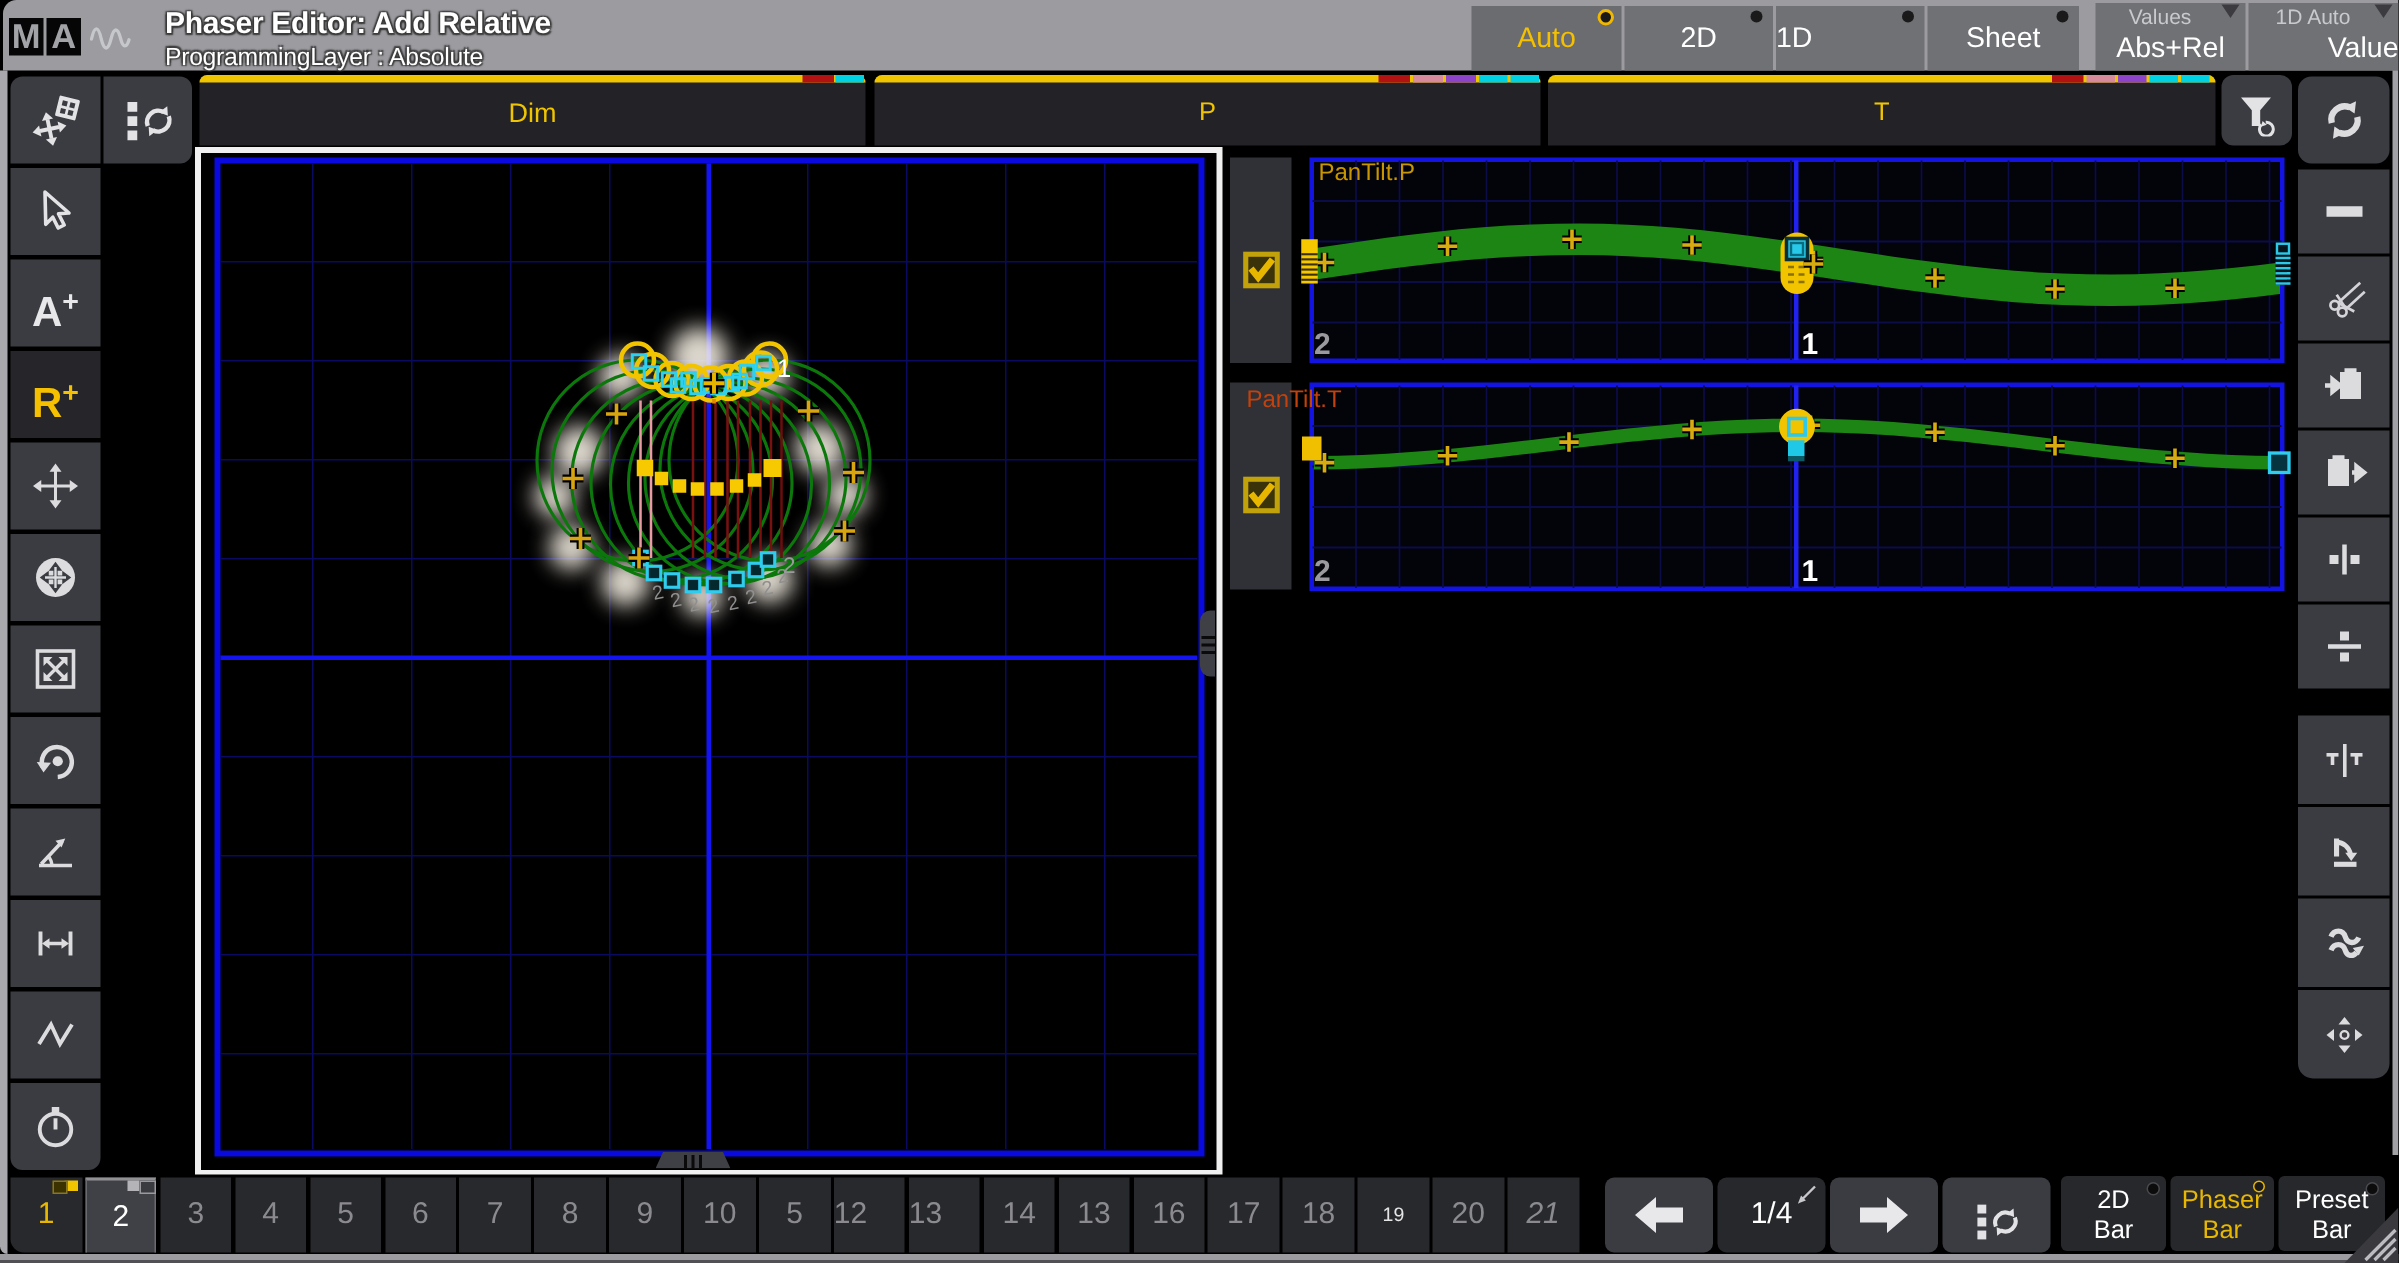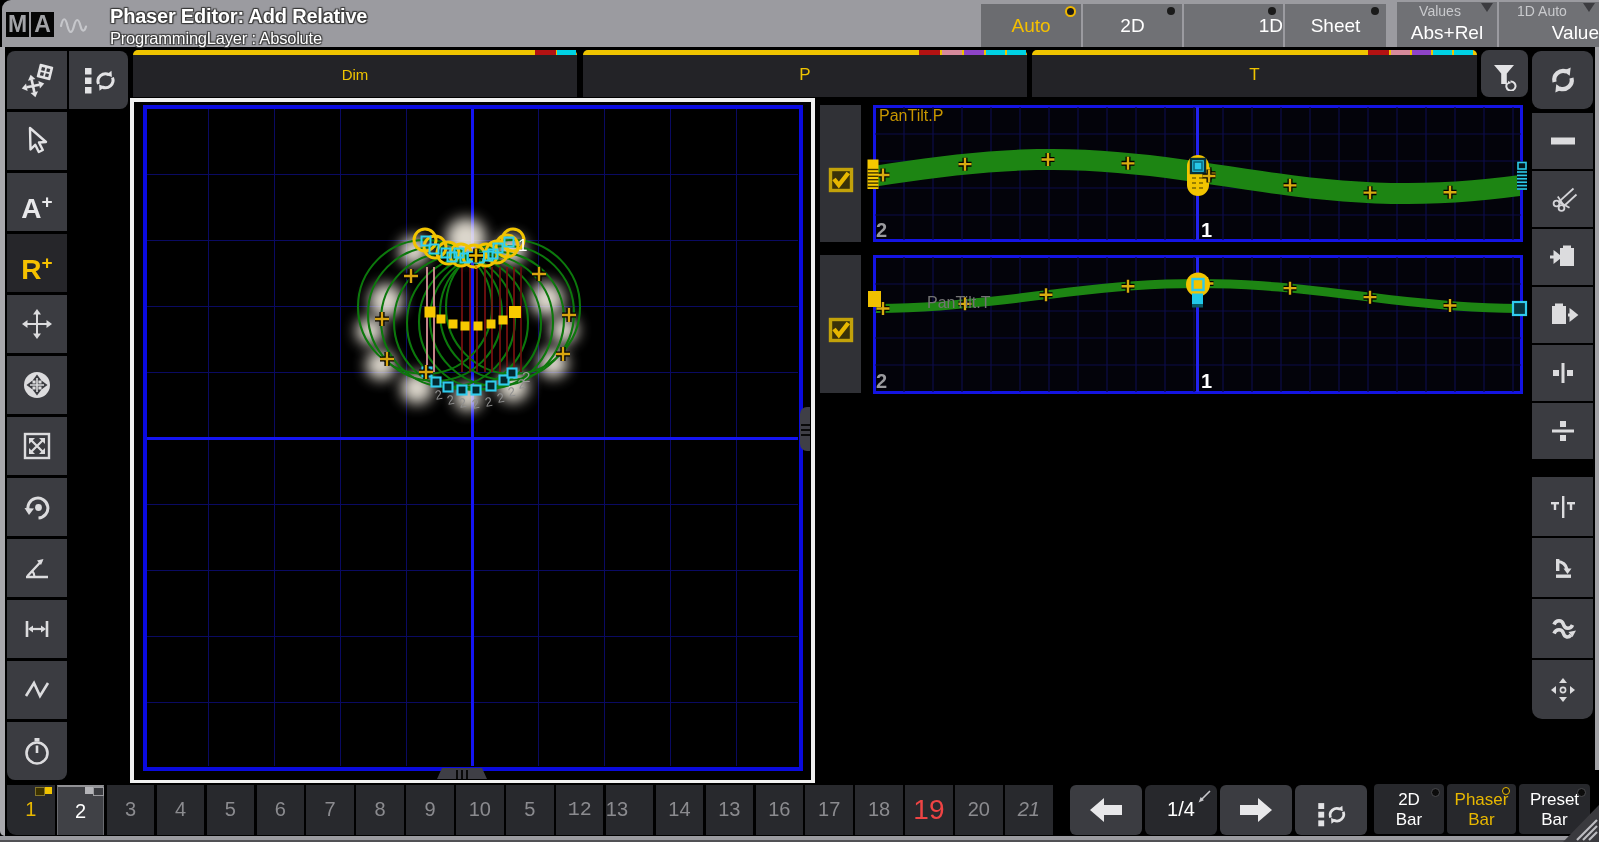--- a/index.html
+++ b/index.html
@@ -11,21 +11,21 @@
 <div class="abs" style="left:31px;top:12px;width:23px;height:25px;background:#060606;color:#a2a3a7;font-weight:bold;font-size:23px;text-align:center;line-height:25px;">A</div>
 <svg class="abs" style="left:60px;top:13px;" width="28" height="24" viewBox="0 0 28 24">
 <path d="M1 13 C3 4,5.5 4,7.5 13 C9.5 21,12 21,14 13 C16 5,18.5 5,20.5 13 C22 19,24.5 19,26 13.5" stroke="#c6c7cb" stroke-width="2.2" fill="none" stroke-linecap="round"></path>
   </svg>
 <div class="abs" style="left:110px;top:5px;width:600px;height:24px;color:#fff;font-size:20px;font-weight:bold;letter-spacing:-0.2px;text-shadow:1.2px 1.2px 1px #3a3a3a,-1px -1px 1px #3a3a3a,1px -1px 1px #3a3a3a,-1px 1px 1px #3a3a3a;">Phaser Editor: Add Relative</div>
 <div class="abs" style="left:110px;top:29px;width:600px;height:18px;color:#fff;font-size:16.5px;letter-spacing:-0.2px;text-shadow:1px 1px 1px #3a3a3a,-1px -1px 1px #3a3a3a,1px -1px 1px #3a3a3a,-1px 1px 1px #3a3a3a;">ProgrammingLayer : Absolute</div>
 <div class="abs" style="left:981px;top:4px;width:100px;height:43px;background:#6b6c70;color:#f5c000;font-size:19px;text-align:center;line-height:43px;">Auto</div>
 <div class="abs" style="left:1065px;top:6px;width:7px;height:7px;border-radius:50%;background:#1a1a1a;border:2px solid #f0b800;"></div>
 <div class="abs" style="left:1083px;top:4px;width:99px;height:43px;background:#707175;color:#fff;font-size:19px;text-align:center;line-height:43px;">2D</div>
 <div class="abs" style="left:1167px;top:7px;width:8px;height:8px;border-radius:50%;background:#1a1a1a;"></div>
-<div class="abs" style="left:1184px;top:4px;width:99px;height:43px;background:#707175;color:#fff;font-size:19px;text-align:right;line-height:43px;">1D</div>
+<div class="abs" style="left:1184px;top:4px;width:99px;height:43px;background:#707175;color:#fff;font-size:19px;text-align:left;line-height:43px;">1D</div>
 <div class="abs" style="left:1268px;top:7px;width:8px;height:8px;border-radius:50%;background:#1a1a1a;"></div>
 <div class="abs" style="left:1285px;top:4px;width:101px;height:43px;background:#707175;color:#fff;font-size:19px;text-align:center;line-height:43px;">Sheet</div>
 <div class="abs" style="left:1371px;top:7px;width:8px;height:8px;border-radius:50%;background:#1a1a1a;"></div>
 <div class="abs" style="left:1397px;top:2px;width:100px;height:45px;background:#707175;"></div>
 <div class="abs" style="left:1397px;top:3px;width:86px;height:16px;color:#c9cacd;font-size:14px;text-align:center;">Values</div>
 <div class="abs" style="left:1397px;top:22px;width:100px;height:22px;color:#fff;font-size:19px;text-align:center;">Abs+Rel</div>
 <svg class="abs" style="left:1480px;top:2px;" width="14" height="11" viewBox="0 0 14 11">
     <path d="M1 1 L13 1 L7 10 Z" fill="#3c3c40"></path>
   </svg>
 <div class="abs" style="left:1499px;top:2px;width:100px;height:45px;background:#707175;"></div>
@@ -33,21 +33,21 @@
 <div class="abs" style="left:1499px;top:22px;width:100px;height:22px;color:#fff;font-size:19px;text-align:right;">Value</div>
 <svg class="abs" style="left:1582px;top:2px;" width="14" height="11" viewBox="0 0 14 11">
     <path d="M1 1 L13 1 L7 10 Z" fill="#3c3c40"></path>
   </svg>
 <div class="abs" style="left:0px;top:47px;width:5px;height:789px;background:#a9a9ad;border-radius:0 0 0 6px;z-index:2;"></div>
 <div class="abs" style="left:1595px;top:47px;width:4px;height:723px;background:#a2a2a6;"></div>
 <div class="abs" style="left:133px;top:50px;width:444px;height:47px;background:#232327;border-radius:5px 5px 0 0;"></div>
 <div class="abs" style="left:133px;top:50px;width:444px;height:5px;background:#efc400;border-radius:5px 5px 0 0;"></div>
 <div class="abs" style="left:535px;top:50px;width:21px;height:5px;background:#b31212;"></div>
 <div class="abs" style="left:557px;top:50px;width:19px;height:5px;background:#00d2e4;"></div>
-<div class="abs" style="left:133px;top:55px;width:444px;height:42px;color:#efc400;font-size:15px;text-align:center;line-height:40px;">Dim</div>
+<div class="abs" style="left:133px;top:55px;width:444px;height:42px;color:#efc400;font-size:18px;text-align:center;line-height:40px;">Dim</div>
 <div class="abs" style="left:583px;top:50px;width:444px;height:47px;background:#232327;border-radius:5px 5px 0 0;"></div>
 <div class="abs" style="left:583px;top:50px;width:444px;height:5px;background:#efc400;border-radius:5px 5px 0 0;"></div>
 <div class="abs" style="left:919px;top:50px;width:21px;height:5px;background:#b31212;"></div>
 <div class="abs" style="left:942px;top:50px;width:20px;height:5px;background:#d78a9c;"></div>
 <div class="abs" style="left:964px;top:50px;width:20px;height:5px;background:#8e44c8;"></div>
 <div class="abs" style="left:986px;top:50px;width:19px;height:5px;background:#00d2e4;"></div>
 <div class="abs" style="left:1007px;top:50px;width:19px;height:5px;background:#00d2e4;"></div>
 <div class="abs" style="left:583px;top:55px;width:444px;height:42px;color:#efc400;font-size:17px;text-align:center;line-height:40px;">P</div>
 <div class="abs" style="left:1032px;top:50px;width:445px;height:47px;background:#232327;border-radius:5px 5px 0 0;"></div>
 <div class="abs" style="left:1032px;top:50px;width:445px;height:5px;background:#efc400;border-radius:5px 5px 0 0;"></div>
@@ -433,21 +433,21 @@
 <path d="M1202.5 176 H1215.5 M1209 169.5 V182.5" stroke="#000" stroke-width="5"></path>
 <path d="M1202.5 176 H1215.5 M1209 169.5 V182.5" stroke="#d8ac10" stroke-width="2.4"></path>
 <rect x="868" y="291" width="13" height="16" fill="#f0c000"></rect>
 <circle cx="1198" cy="284.5" r="12" fill="#f2c400"></circle>
 <rect x="1192.5" y="279" width="11" height="11" fill="none" stroke="#30c8e8" stroke-width="2.4"></rect>
 <rect x="1192" y="293.5" width="11" height="10.5" fill="#20c8e8"></rect>
 <rect x="1192" y="304" width="11" height="3.5" fill="#0a5a66"></rect>
 <rect x="1513" y="302" width="13" height="13" fill="#06343e" stroke="#30ccee" stroke-width="2.2"></rect>
 </svg>
 <div class="abs" style="left:879px;top:107px;width:200px;height:20px;color:#c89600;font-size:16px;z-index:6;">PanTilt.P</div>
-<div class="abs" style="left:927px;top:258px;width:200px;height:20px;color:#737373;font-size:16px;z-index:6;margin-top:36px;">PanTilt.T</div>
+<div class="abs" style="left:831px;top:258px;width:200px;height:20px;color:#c2410c;font-size:16px;z-index:6;">PanTilt.T</div>
 <div class="abs" style="left:876px;top:219px;width:30px;height:20px;color:#9a9a9e;font-size:20px;font-weight:bold;z-index:6;">2</div>
 <div class="abs" style="left:1201px;top:219px;width:30px;height:20px;color:#fff;font-size:20px;font-weight:bold;z-index:6;">1</div>
 <div class="abs" style="left:876px;top:370px;width:30px;height:20px;color:#9a9a9e;font-size:20px;font-weight:bold;z-index:6;">2</div>
 <div class="abs" style="left:1201px;top:370px;width:30px;height:20px;color:#fff;font-size:20px;font-weight:bold;z-index:6;">1</div>
 <div class="abs" style="left:1532px;top:51px;width:61px;height:58px;background:#3b3c41;border-radius:9px;"></div>
 <div class="abs" style="left:1543px;top:60px;"><svg width="40" height="40" viewBox="0 0 40 40">
 <g stroke="#dcdcde" stroke-width="4.2" fill="none">
 <path d="M11.5 22 a9 9 0 0 1 12 -10.5"></path>
 <path d="M28.5 18 a9 9 0 0 1 -12 10.5"></path>
       </g>
@@ -537,28 +537,28 @@
 <div class="abs" style="left:93.4px;top:786.5px;width:8.5px;height:7.5px;background:#3a3b40;border:1px solid #9a9a9e;"></div>
 <div class="abs" style="left:106.8px;top:785px;width:47.5px;height:49.5px;background:#28292d;color:#8b8b8f;font-size:20px;text-align:center;line-height:49px;">3</div>
 <div class="abs" style="left:156.7px;top:785px;width:47.5px;height:49.5px;background:#28292d;color:#8b8b8f;font-size:20px;text-align:center;line-height:49px;">4</div>
 <div class="abs" style="left:206.6px;top:785px;width:47.5px;height:49.5px;background:#28292d;color:#8b8b8f;font-size:20px;text-align:center;line-height:49px;">5</div>
 <div class="abs" style="left:256.5px;top:785px;width:47.5px;height:49.5px;background:#28292d;color:#8b8b8f;font-size:20px;text-align:center;line-height:49px;">6</div>
 <div class="abs" style="left:306.4px;top:785px;width:47.5px;height:49.5px;background:#28292d;color:#8b8b8f;font-size:20px;text-align:center;line-height:49px;">7</div>
 <div class="abs" style="left:356.3px;top:785px;width:47.5px;height:49.5px;background:#28292d;color:#8b8b8f;font-size:20px;text-align:center;line-height:49px;">8</div>
 <div class="abs" style="left:406.2px;top:785px;width:47.5px;height:49.5px;background:#28292d;color:#8b8b8f;font-size:20px;text-align:center;line-height:49px;">9</div>
 <div class="abs" style="left:456.09999999999997px;top:785px;width:47.5px;height:49.5px;background:#28292d;color:#8b8b8f;font-size:20px;text-align:center;line-height:49px;">10</div>
 <div class="abs" style="left:506.0px;top:785px;width:47.5px;height:49.5px;background:#28292d;color:#8b8b8f;font-size:20px;text-align:center;line-height:49px;">5</div>
-<div class="abs" style="left:555.9px;top:785px;width:47.5px;height:49.5px;background:#28292d;color:#8b8b8f;font-size:20px;text-align:center;line-height:49px;font-family:Liberation Mono, monospace;">12</div>
+<div class="abs" style="left:555.9px;top:785px;width:47.5px;height:49.5px;background:#28292d;color:#8b8b8f;font-size:20px;line-height:49px;">12</div>
 <div class="abs" style="left:605.8px;top:785px;width:47.5px;height:49.5px;background:#28292d;color:#8b8b8f;font-size:20px;text-align:left;line-height:49px;">13</div>
 <div class="abs" style="left:655.6999999999999px;top:785px;width:47.5px;height:49.5px;background:#28292d;color:#8b8b8f;font-size:20px;text-align:center;line-height:49px;">14</div>
 <div class="abs" style="left:705.6px;top:785px;width:47.5px;height:49.5px;background:#28292d;color:#8b8b8f;font-size:20px;text-align:center;line-height:49px;">13</div>
 <div class="abs" style="left:755.5px;top:785px;width:47.5px;height:49.5px;background:#28292d;color:#8b8b8f;font-size:20px;text-align:center;line-height:49px;">16</div>
 <div class="abs" style="left:805.4px;top:785px;width:47.5px;height:49.5px;background:#28292d;color:#8b8b8f;font-size:20px;text-align:center;line-height:49px;">17</div>
 <div class="abs" style="left:855.3px;top:785px;width:47.5px;height:49.5px;background:#28292d;color:#8b8b8f;font-size:20px;text-align:center;line-height:49px;">18</div>
-<div class="abs" style="left:905.1999999999999px;top:785px;width:47.5px;height:49.5px;background:#28292d;color:#ef4444;font-size:28px;text-align:center;line-height:49px;">19</div>
+<div class="abs" style="left:905.1999999999999px;top:785px;width:47.5px;height:49.5px;background:#28292d;color:#e5e5e5;font-size:13px;text-align:center;line-height:49px;">19</div>
 <div class="abs" style="left:955.1px;top:785px;width:47.5px;height:49.5px;background:#28292d;color:#8b8b8f;font-size:20px;text-align:center;line-height:49px;">20</div>
 <div class="abs" style="left:1005.0px;top:785px;width:47.5px;height:49.5px;background:#28292d;color:#8b8b8f;font-size:20px;text-align:center;line-height:49px;font-style:italic;">21</div>
 <div class="abs" style="left:1070px;top:785px;width:72px;height:49.5px;background:#3b3c41;border-radius:6px;"></div>
 <svg class="abs" style="left:1088px;top:798px;" width="36" height="24" viewBox="0 0 36 24">
     <path d="M16 0 L16 7 L34 7 L34 17 L16 17 L16 24 L2 12 Z" fill="#e8e8ea"></path>
   </svg>
 <div class="abs" style="left:1145px;top:785px;width:72px;height:49.5px;background:#27282c;color:#fff;font-size:20px;text-align:center;line-height:49px;border-radius:6px;">1/4</div>
 <svg class="abs" style="left:1198px;top:789px;" width="14" height="14" viewBox="0 0 14 14">
     <path d="M2 12 L12 2 M2 12 l2.5 -1 -1.5 -1.5z" stroke="#c8c8cc" stroke-width="1.6" fill="none"></path>
   </svg>

